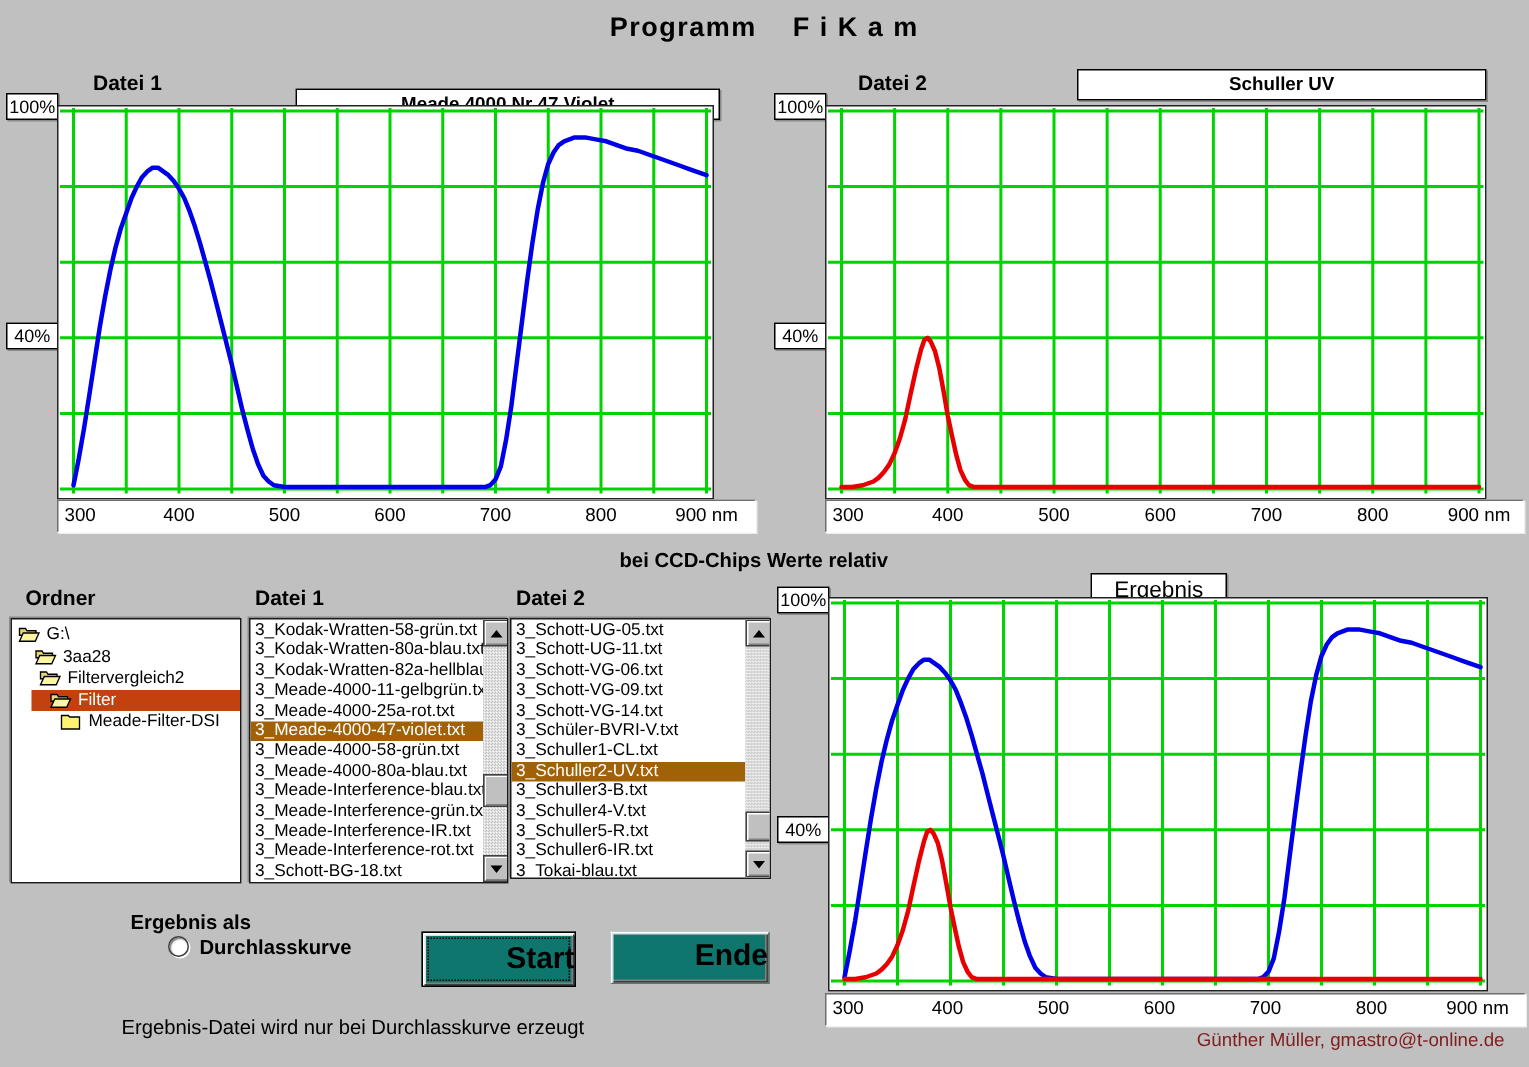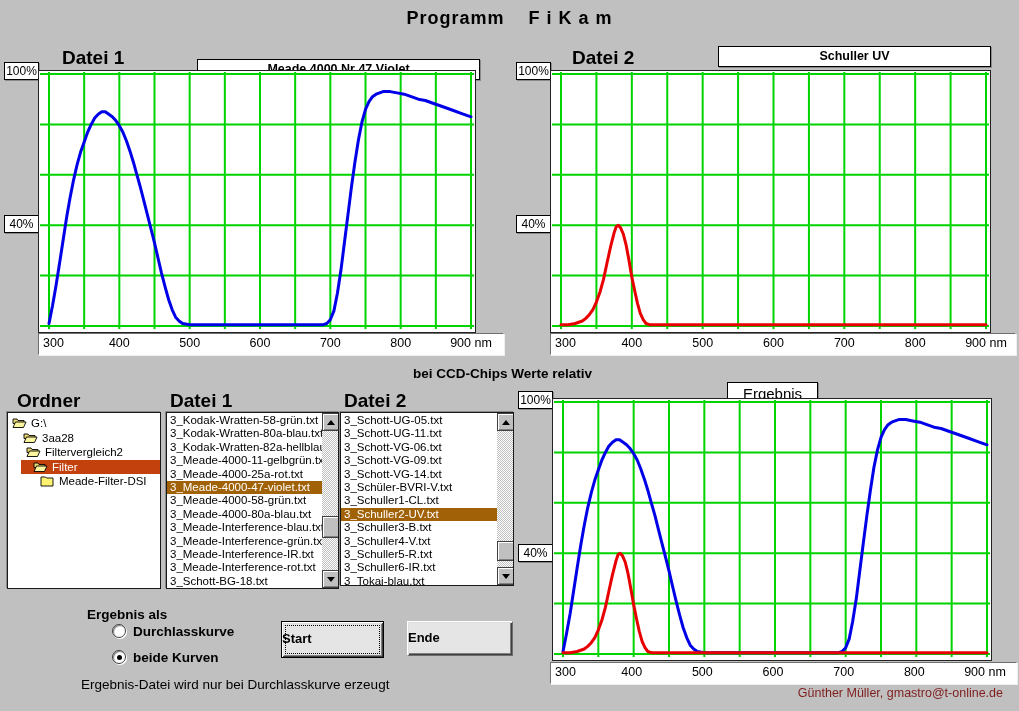--- a/index.html
+++ b/index.html
@@ -6,21 +6,21 @@
   html,body{margin:0;padding:0;}
   body{width:1019px;height:711px;overflow:hidden;background:#c0c0c0;
        font-family:"Liberation Sans", sans-serif;color:#000;}
   #app{position:relative;width:1019px;height:711px;background:#c0c0c0;}
 
   .abs{position:absolute;}
 
   #page-title{top:8px;left:0;width:1019px;text-align:center;font-size:18px;
               font-weight:bold;white-space:pre;letter-spacing:1px;}
 
-  .panel-label{font-size:19px;font-weight:bold;}
+  .panel-label{font-size:14px;font-weight:bold;}
   .file-title-box{background:#fff;border:1px solid #000;box-shadow:1px 1px 0 #8a8a8a;
                   text-align:center;font-size:12.5px;font-weight:bold;line-height:18px;}
 
   
   .plot{background:#fff;border:1px solid #222;}
   .plot svg{display:block;}
 
   
   .ylab{width:33px;height:16px;background:#fff;border:1px solid #000;
         box-shadow:1px 1px 0 #8a8a8a;font-size:12px;line-height:16px;text-align:center;}
@@ -60,21 +60,21 @@
 
   
   .radio-row{display:flex;align-items:flex-start;height:26px;gap:7px;cursor:default;}
   .radio-circle{width:12px;height:12px;border-radius:50%;background:#fff;
                 border:1px solid #404040;box-shadow:inset 1px 1px 1px #808080, 1px 1px 0 #fff;
                 display:flex;align-items:center;justify-content:center;}
   .radio-dot{width:5px;height:5px;border-radius:50%;background:#000;}
   .radio-label{font-size:13.5px;font-weight:bold;}
 
   
-  .btn{background:#e5e5e5;text-align:left;font-weight:bold;font-size:13px;
+  .btn{background:#0f766e;text-align:right;font-weight:bold;font-size:20px;
        font-family:"Liberation Sans", sans-serif;cursor:default;}
   #start-button{border:1px solid #000;
        box-shadow:inset 1px 1px 0 #fff,inset -1px -1px 0 #404040,inset 2px 2px 0 #dfdfdf,inset -2px -2px 0 #808080;
        outline:1px dotted #000;outline-offset:-5px;line-height:34px;}
   #ende-button{border:1px solid #6e6e6e;border-top-color:#fff;border-left-color:#fff;
        box-shadow:inset 1px 1px 0 #dfdfdf,inset -1px -1px 0 #404040,inset -2px -2px 0 #808080;
        line-height:31px;}
 
   .note-text{font-size:13.5px;}
   #ccd-note{font-size:13.5px;font-weight:bold;}
@@ -248,26 +248,20 @@
         </div>
     </div>
   </div>
 
   <div class="abs panel-label" style="left:87px;top:607px;font-size:13.5px;">Ergebnis als</div>
   <div class="abs" style="left:112px;top:624px;" id="radio-group">
       <div class="radio-row">
         <div class="radio-circle"></div>
         <span class="radio-label">Durchlasskurve</span>
       </div>
-      <div class="radio-row">
-        <div class="radio-circle">
-          <div class="radio-dot"></div>
-        </div>
-        <span class="radio-label">beide Kurven</span>
-      </div>
     </div>
   <div class="abs note-text" style="left:81px;top:677px;">Ergebnis-Datei wird nur bei Durchlasskurve erzeugt</div>
 
   <div class="abs btn" id="start-button" style="left:281px;top:621px;width:101px;height:35px;">Start</div>
   <div class="abs btn" id="ende-button" style="left:407px;top:621px;width:104px;height:33px;">Ende</div>
 
   <div class="abs" id="ergebnis-box" style="left:727px;top:382px;width:89px;height:23px;">Ergebnis</div>
   <div class="abs ylab" style="left:518px;top:391px;">100%</div>
   <div class="abs ylab" style="left:518px;top:544px;">40%</div>
   <div class="abs plot" style="left:552px;top:398px;">

